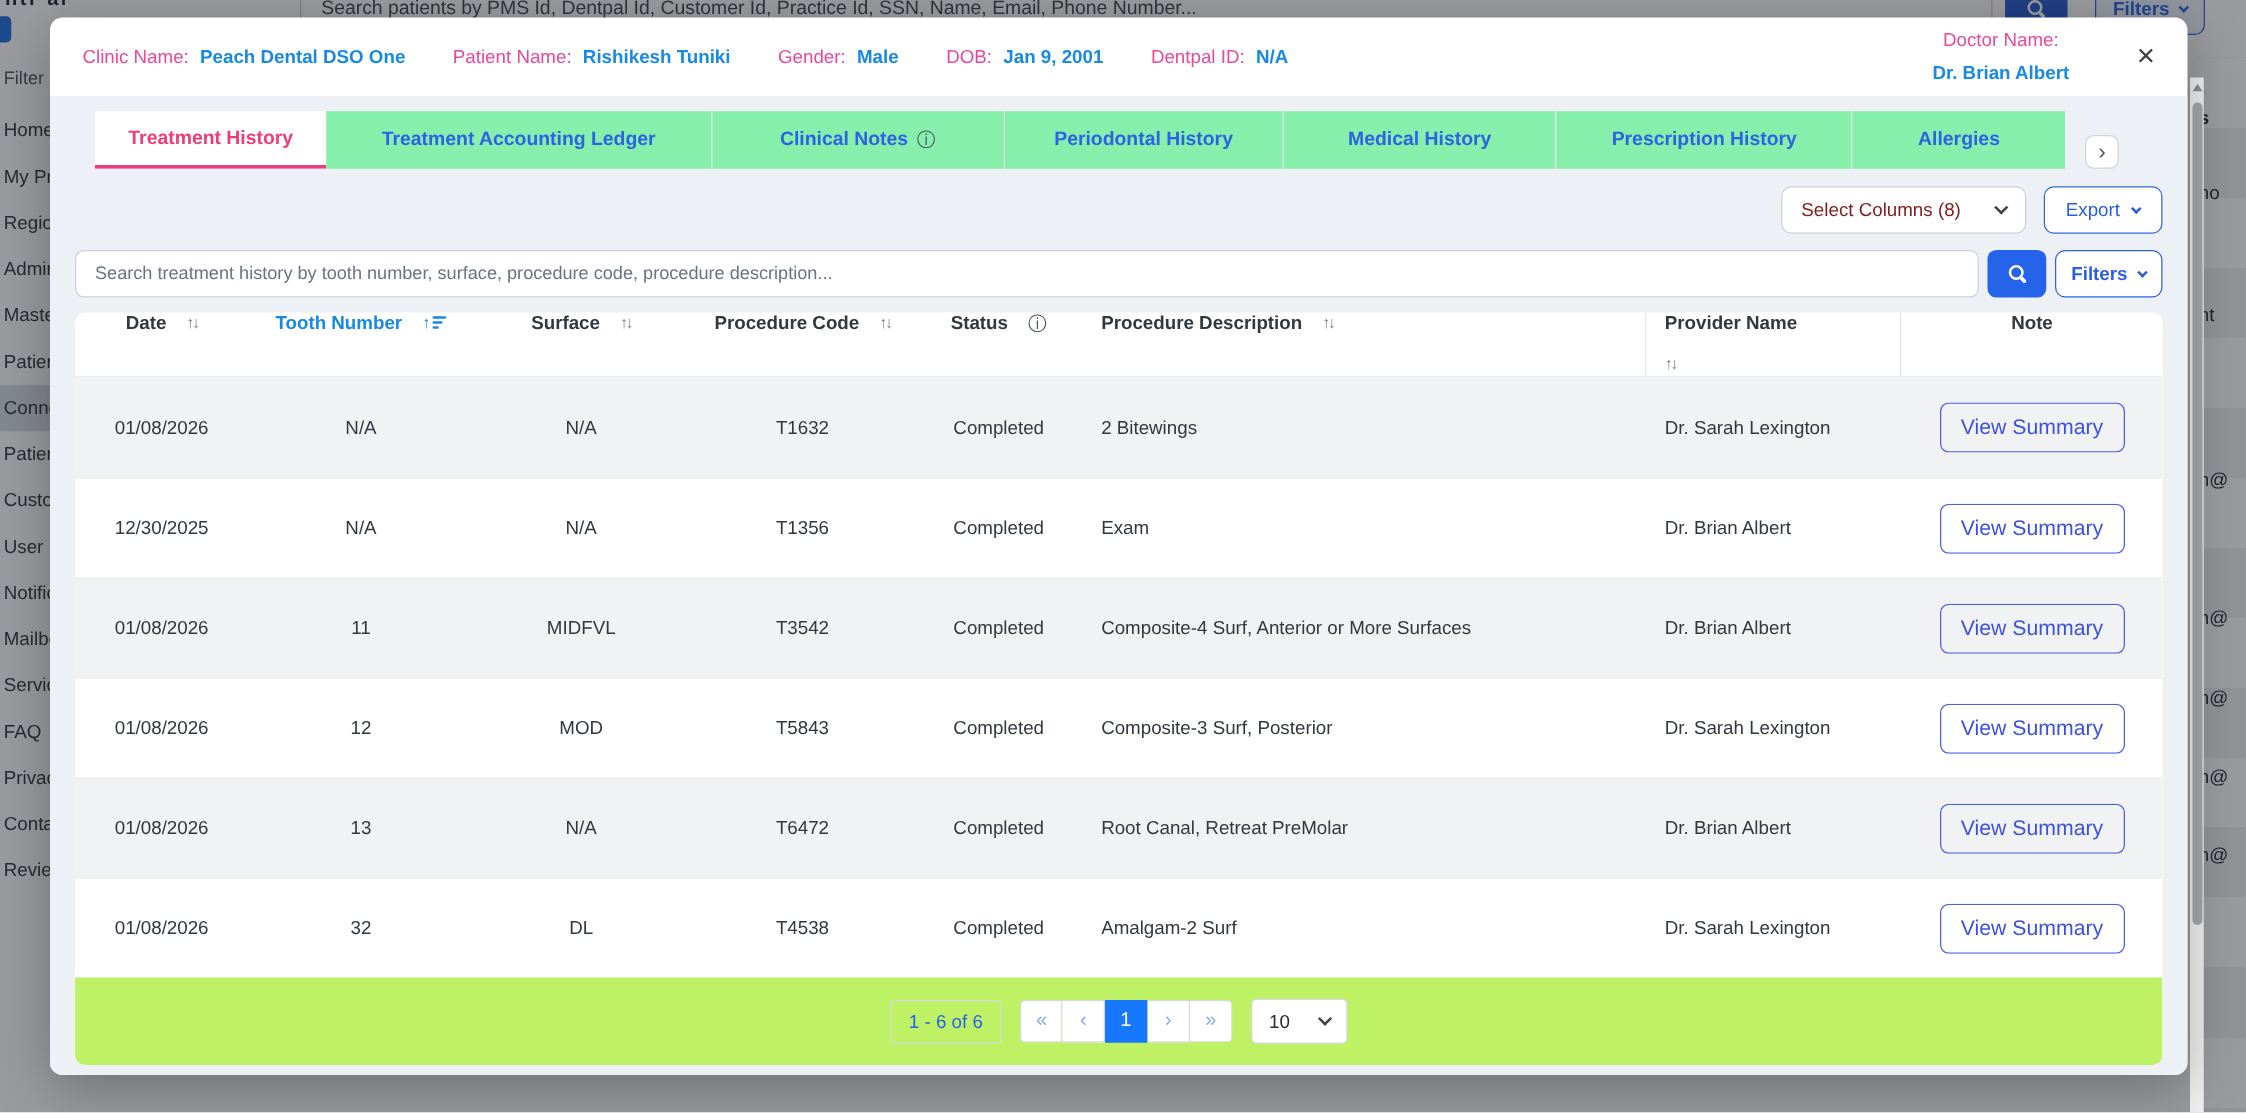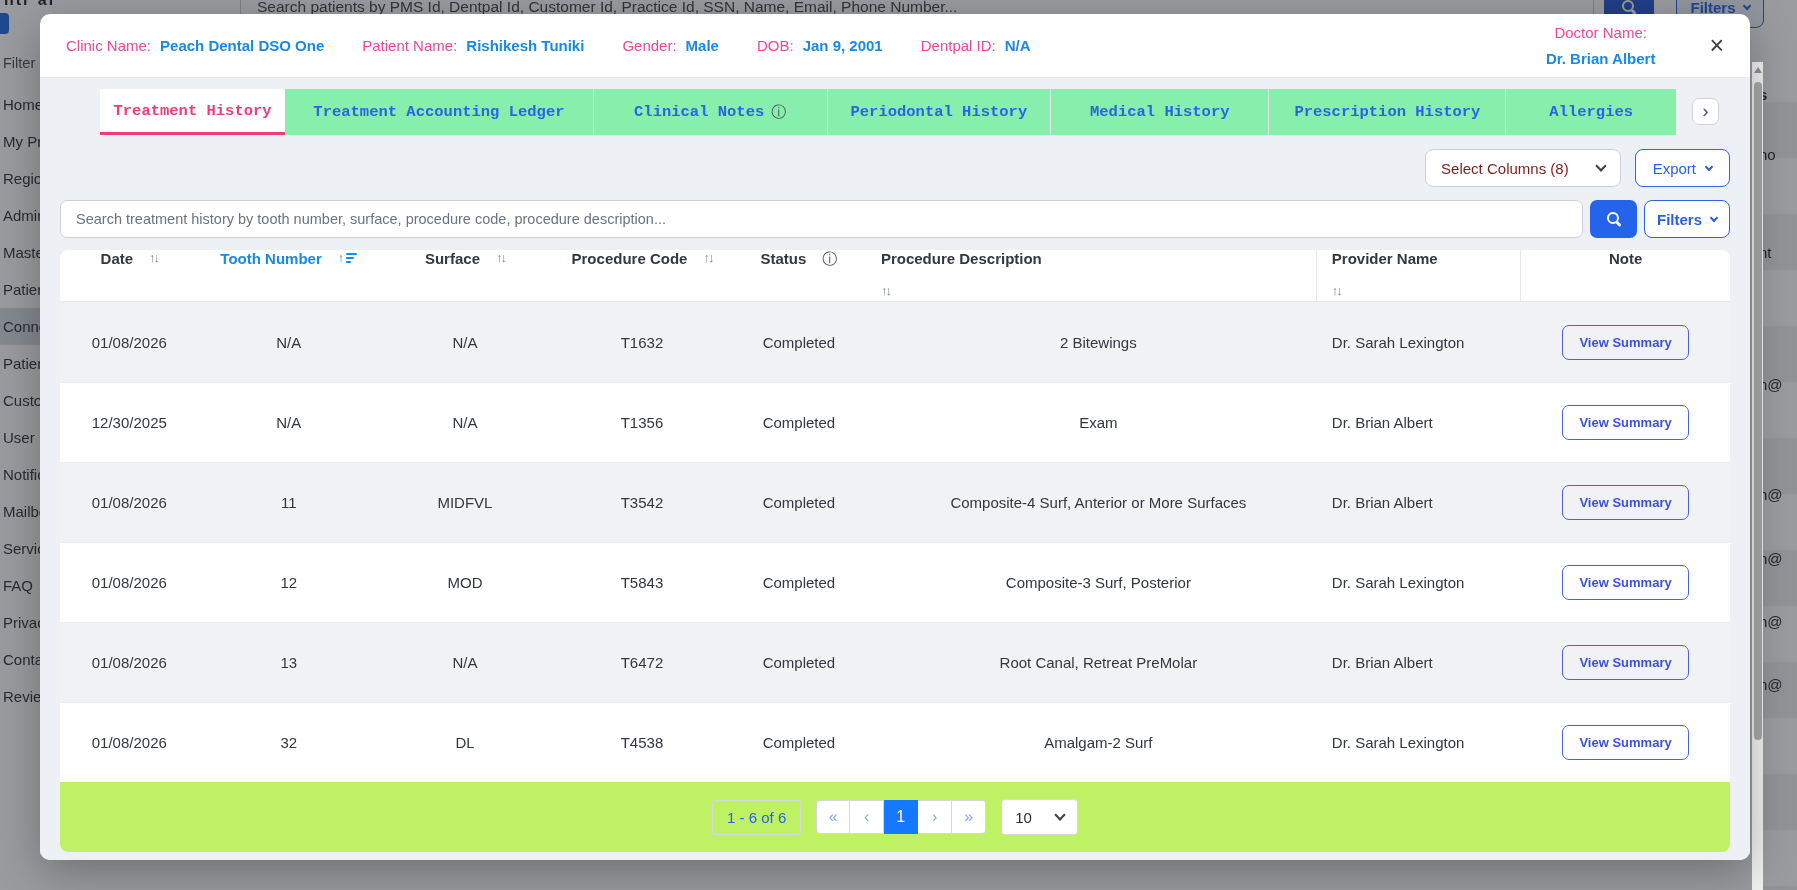--- a/index.html
+++ b/index.html
@@ -38,21 +38,21 @@
   .modal { position:absolute; left:40px; top:14px; width:1710px; height:846px; background:#fff;
     border-radius:10px; z-index:10; box-shadow:0 12px 44px rgba(0,0,0,.28); display:flex; flex-direction:column; overflow:hidden; }
   .m-header { flex:0 0 64px; display:flex; align-items:center; padding:0 26px; border-bottom:1px solid #e8eaee; gap:38px; }
   .pair { display:flex; align-items:center; gap:9px; white-space:nowrap; }
   .lbl { color:#ec4899; font-size:15px; }
   .val { color:#1789e9; font-weight:700; font-size:15px; }
   .m-doctor { margin-left:auto;flex-direction:column; }
   .close-x { font-size:25px; color:#3c4043; margin-left:16px; cursor:pointer; line-height:1; font-weight:400; }
   .m-body { flex:1; background:#edf0f5; padding:11px 20px 0 20px; display:flex; flex-direction:column; }
   
-  .tabs-row { display:flex; align-items:flex-start; margin-left:40px;font-family:Liberation Mono, monospace; }
+  .tabs-row { display:flex; align-items:flex-end; margin-left:16px; }
   .tabs { display:flex; height:46px; flex:1; max-width:1576px; }
   .tab { display:flex; align-items:center; justify-content:center; gap:7px; font-weight:700; font-size:15.5px;
     color:#2c63e4; background:#86efac; border-right:1px solid #e2e5ea; padding:0 8px; white-space:nowrap; cursor:pointer; }
   .tab.active { background:#ffffff; color:#ee3d78; border-bottom:3px solid #ee3d78; border-right:none; border-radius:2px 2px 0 0; }
   .tab .info { font-weight:400; font-size:15px; }
   .tab-scroll { width:27px; height:27px; margin:9px 0 0 16px; border:1px solid #cfd4db; border-radius:7px; background:#fff;
     color:#4b5563; display:flex; align-items:center; justify-content:center; font-size:18px; cursor:pointer; flex:0 0 auto; }
   
   .chev { width:8px; height:8px; border-right:2px solid #3c4248; border-bottom:2px solid #3c4248; transform:rotate(45deg); margin-top:-4px; }
   .chev.blue { border-color:#2b5fe3; width:6px; height:6px; margin-top:-3px; }
@@ -70,36 +70,36 @@
   .search-btn { width:47px; height:38px; background:#2563eb; border:none; border-radius:7px; display:flex; align-items:center; justify-content:center; cursor:pointer; flex:0 0 auto; }
   .mag { position:relative; width:16px; height:16px; }
   .mag::before { content:""; position:absolute; left:1px; top:1px; width:8px; height:8px; border:2.5px solid #fff; border-radius:50%; }
   .mag::after { content:""; position:absolute; left:11px; top:10px; width:2.5px; height:6px; background:#fff; transform:rotate(-45deg); border-radius:2px; }
   .filters-btn { width:86px; height:38px; background:#fff; border:1.5px solid #2f62e2; border-radius:8px;
     color:#2b5fe3; font-weight:700; font-size:15px; display:flex; align-items:center; justify-content:center; gap:9px; cursor:pointer; flex:0 0 auto; }
   
   .card { margin-top:12px; background:#fff; border-radius:8px; display:flex; flex-direction:column; overflow:hidden; }
   .thead { display:flex; height:52px; align-items:stretch; border-bottom:1px solid #e5e8ec; font-weight:700; font-size:15px; color:#32383f; }
   .th { display:flex; align-items:flex-start; justify-content:center; gap:16px; }
-  .c1{width:8.3%;} .c2{width:10.8%;} .c3{width:10.3%;} .c4{width:10.9%;} .c5{width:7.9%;} .c6{width:27%;flex-direction:column;} .c7{width:12.3%;} .c8{width:12.5%;}
+  .c1{width:8.3%;} .c2{width:10.8%;} .c3{width:10.3%;} .c4{width:10.9%;} .c5{width:7.9%;} .c6{width:27%;} .c7{width:12.3%;} .c8{width:12.5%;}
   .th.left, .td.left { justify-content:flex-start; padding-left:16px; }
   .th.provider { border-left:1px solid #e5e8ec; border-right:1px solid #e5e8ec; justify-content:flex-start; padding-left:15px;flex-direction:column; }
   .sort { color:#7c8590; font-size:13px; letter-spacing:-2px; font-weight:400; }
   .th.sorted { color:#1789e9; }
   .sort-asc { display:inline-flex; align-items:center; gap:2px; }
   .sort-asc .arr { color:#1789e9; font-size:13px; font-weight:400; }
   .bars { display:inline-flex; flex-direction:column; gap:2px; }
   .bars i { display:block; height:2px; background:#1789e9; border-radius:1px; }
   .bars i:nth-child(1){width:11px;} .bars i:nth-child(2){width:8px;} .bars i:nth-child(3){width:5px;}
   .info { color:#4b5563; font-weight:400; font-size:15px; }
   .trow { display:flex; height:80px; align-items:center; font-size:15px; color:#32383f; }
   .trow:nth-child(even) { background:#f1f2f4; }
   .trow + .trow { border-top:1px solid #ececee; }
   .td { display:flex; align-items:center; justify-content:center; white-space:nowrap; overflow:hidden; }
-  .vs-btn { border:1px solid #4a5fe6; color:#3d51df; background:transparent; border-radius:7px; padding:9px 16px; font-size:13px; font-family:inherit; cursor:pointer;font-weight:bold; }
+  .vs-btn { border:1px solid #4a5fe6; color:#3d51df; background:transparent; border-radius:7px; padding:9px 16px; font-size:17px; font-family:inherit; cursor:pointer; }
   
   .pager { height:70px; display:flex; align-items:center; justify-content:center; gap:15px; background:#bef264; }
   .range { border:1px solid #d5d9df; border-radius:3px; padding:8px 14px; color:#2563eb; font-size:15px; }
   .pgroup { display:flex; }
   .pbtn { width:34px; height:34px; border:1px solid #d5d9df; border-left:none; display:flex; align-items:center; justify-content:center;
     color:#86a9ef; font-size:16px; background:#fff; cursor:pointer; }
   .pbtn:first-child { border-left:1px solid #d5d9df; border-radius:4px 0 0 4px; }
   .pbtn:last-child { border-radius:0 4px 4px 0; }
   .pbtn.current { background:#1677ff; border-color:#1677ff; color:#fff; }
   .psize { border:1px solid #d5d9df; border-radius:4px; height:36px; padding:0 13px; display:flex; align-items:center; gap:24px;

